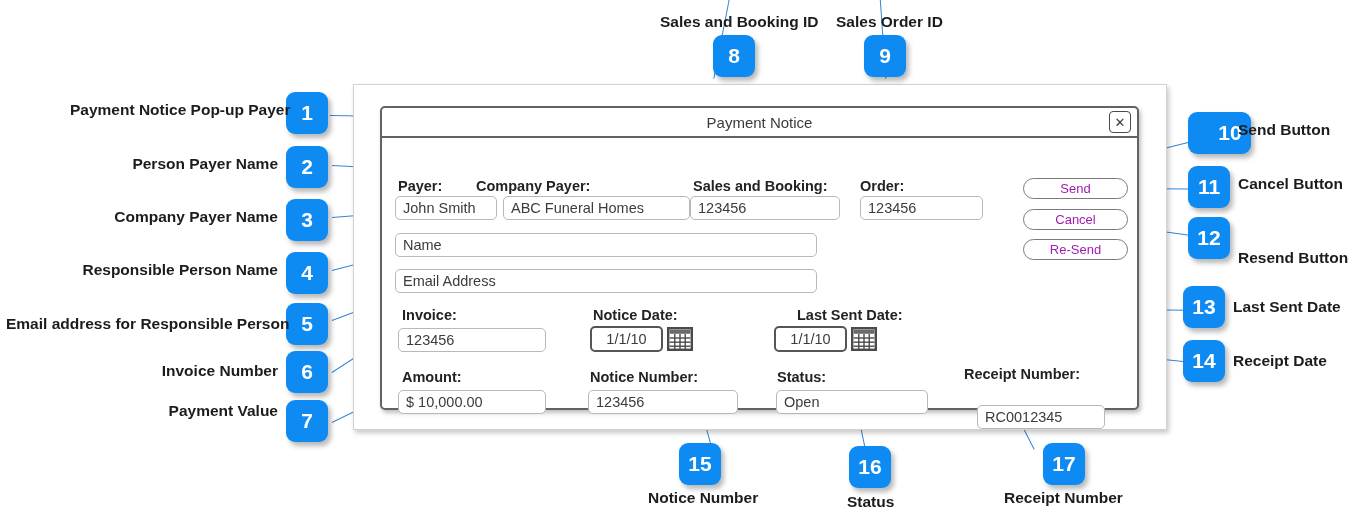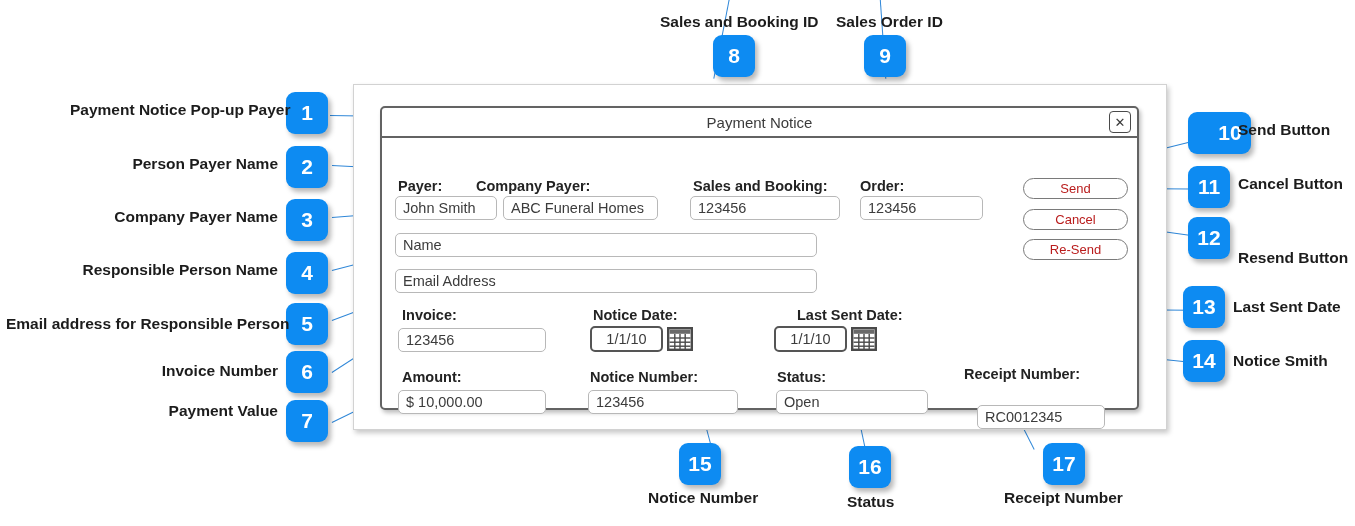--- a/index.html
+++ b/index.html
@@ -120,21 +120,21 @@
 
   
   .abtn{
     position:absolute;
     height:21px;
     border:1.6px solid #7a7a7a;
     border-radius:11px;
     background:#ffffff;
     display:flex;align-items:center;justify-content:center;
     font-size:13px;
-    color:#b91c1c;
+    color:#a21caf;
     box-sizing:border-box;
   }
 
   
   .cal{
     position:absolute;
     width:26px;height:24px;
   }
   .cal svg{display:block;}
 </style>
@@ -171,21 +171,21 @@
     </div>
 
     <div class="body">
 
       <span class="lbl" style="left:16px;top:40px;">Payer:</span>
       <span class="lbl" style="left:94px;top:40px;">Company Payer:</span>
       <span class="lbl" style="left:311px;top:40px;">Sales and Booking:</span>
       <span class="lbl" style="left:478px;top:40px;">Order:</span>
 
       <div class="field" style="left:13px;top:58px;width:102px;">John Smith</div>
-      <div class="field" style="left:121px;top:58px;width:155px;">ABC Funeral Homes</div>
+      <div class="field" style="left:121px;top:58px;width:187px;">ABC Funeral Homes</div>
       <div class="field" style="left:308px;top:58px;width:150px;">123456</div>
       <div class="field" style="left:478px;top:58px;width:123px;">123456</div>
 
       <div class="field" style="left:13px;top:95px;width:422px;">Name</div>
       <div class="field" style="left:13px;top:131px;width:422px;">Email Address</div>
 
       <span class="lbl" style="left:20px;top:169px;">Invoice:</span>
       <span class="lbl" style="left:211px;top:169px;">Notice Date:</span>
       <span class="lbl" style="left:391px;top:169px;margin-left:24px;">Last Sent Date:</span>
 
@@ -273,21 +273,21 @@
   <div class="badge" style="left:1188px;top:166px;">11</div>
   <span class="anno-label" style="left:1238px;top:175px;">Cancel Button</span>
 
   <div class="badge" style="left:1188px;top:217px;">12</div>
   <span class="anno-label" style="left:1238px;top:226px;margin-top:23px;">Resend Button</span>
 
   <div class="badge" style="left:1183px;top:286px;">13</div>
   <span class="anno-label" style="left:1233px;top:298px;">Last Sent Date</span>
 
   <div class="badge" style="left:1183px;top:340px;">14</div>
-  <span class="anno-label" style="left:1233px;top:352px;">Notice Smith</span>
+  <span class="anno-label" style="left:1233px;top:352px;">Receipt Date</span>
 
   <div class="badge" style="left:679px;top:443px;">15</div>
   <span class="anno-label" style="left:648px;top:489px;">Notice Number</span>
 
   <div class="badge" style="left:849px;top:446px;">16</div>
   <span class="anno-label" style="left:847px;top:493px;">Status</span>
 
   <div class="badge" style="left:1043px;top:443px;">17</div>
   <span class="anno-label" style="left:1004px;top:489px;">Receipt Number</span>
 

